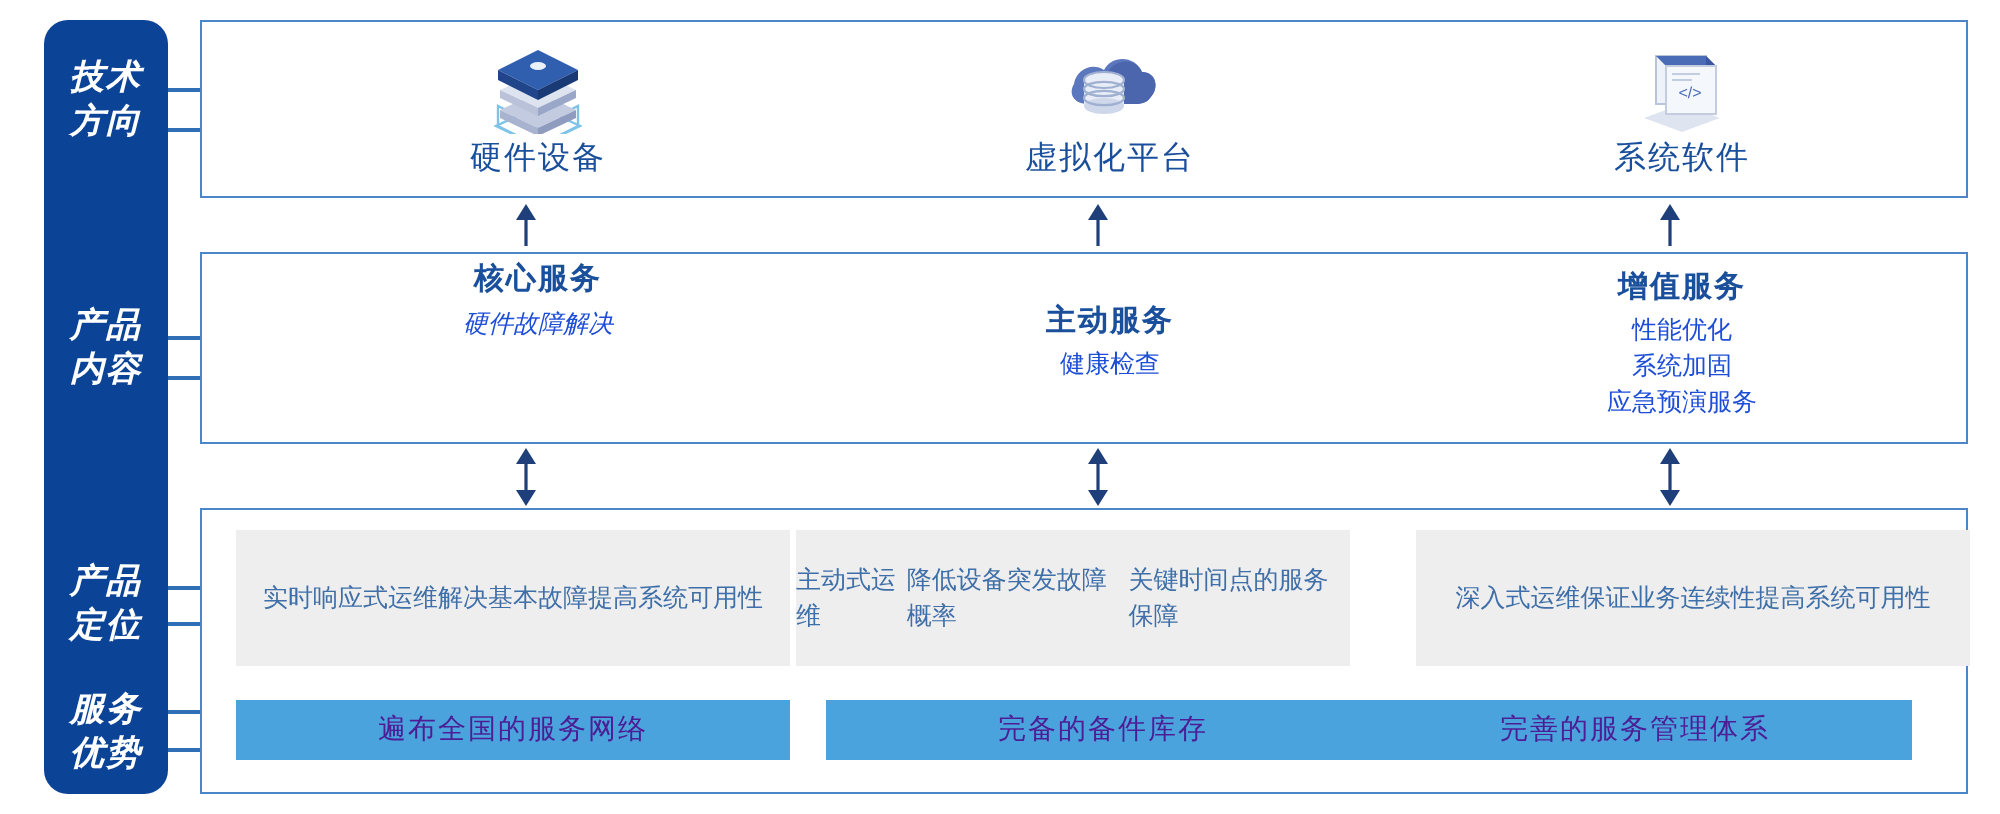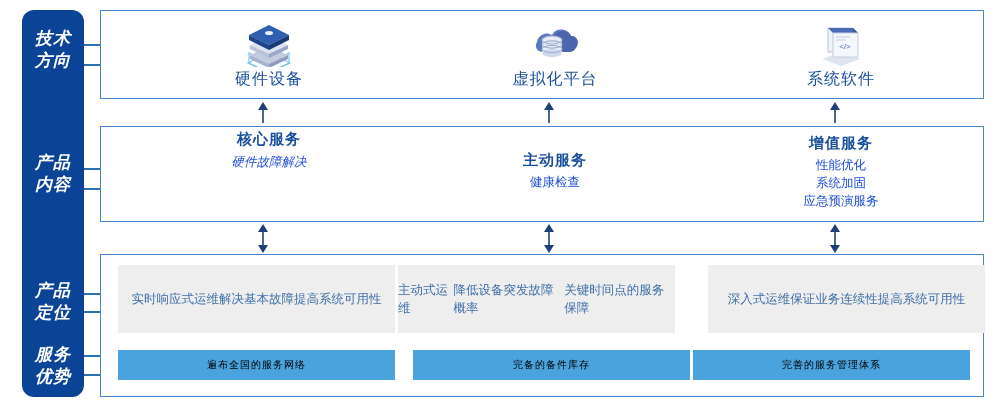--- a/index.html
+++ b/index.html
@@ -118,22 +118,22 @@
     line-height: 18px;
   }
 
   
   .blue-bar {
     position: absolute;
     top: 350px;
     width: 277px;
     height: 30px;
     background: #4ba3dd;
-    color: #000000;
-    font-size: 10px;
+    color: #4c1d95;
+    font-size: 14px;
     display: flex;
     align-items: center;
     justify-content: center;
     letter-spacing: 1px;
     box-sizing: border-box;
   }
 
   
   .arrow { position: absolute; }
 </style>
@@ -305,15 +305,15 @@
     <div class="gray-line">关键时间点的服务保障</div>
   </div>
   <div class="gray-card" style="left:708px;">
     <div class="gray-line">深入式运维</div>
     <div class="gray-line">保证业务连续性</div>
     <div class="gray-line">提高系统可用性</div>
   </div>
 
   <div class="blue-bar" style="left:118px;">遍布全国的服务网络</div>
   <div class="blue-bar" style="left:413px;">完备的备件库存</div>
-  <div class="blue-bar" style="left:693px;">完善的服务管理体系</div>
+  <div class="blue-bar" style="left:679px;">完善的服务管理体系</div>
 
 </div>
 
 </body></html>

